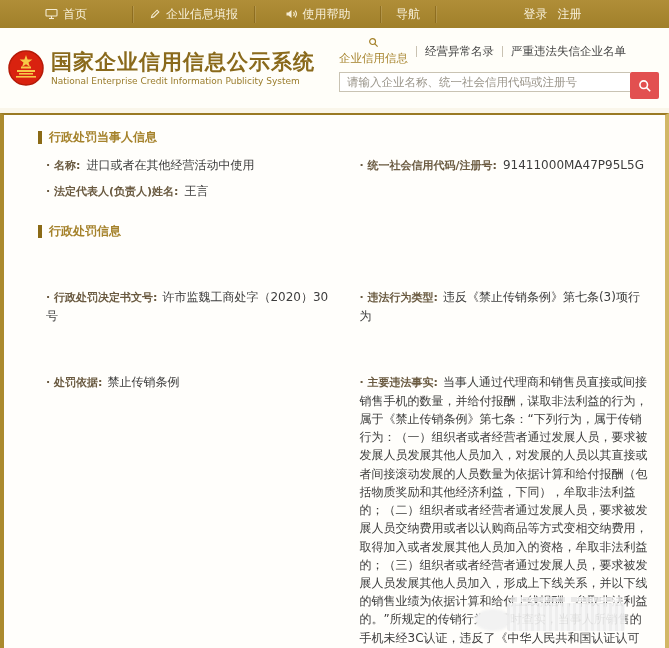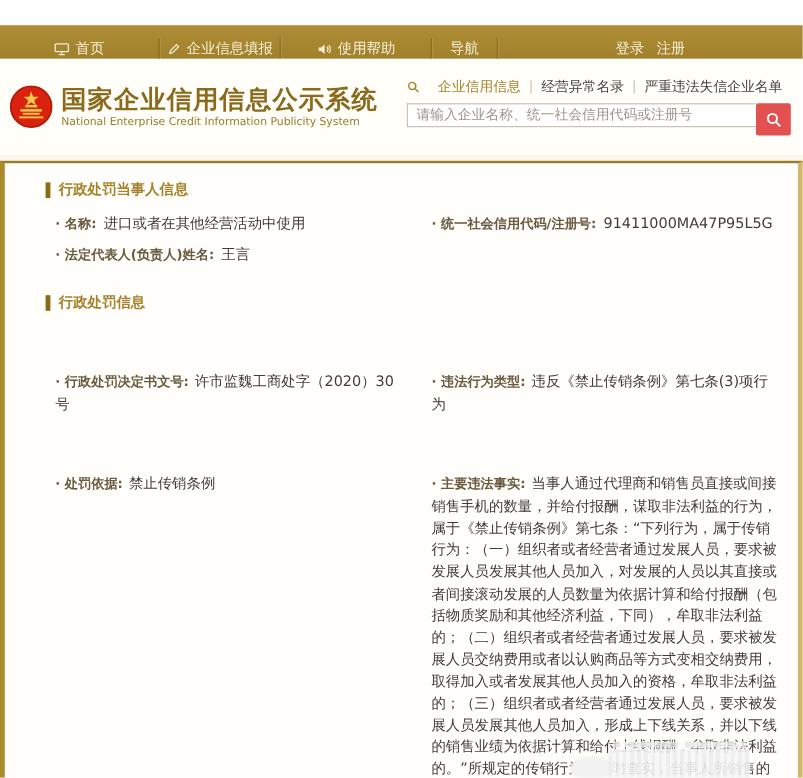--- a/index.html
+++ b/index.html
@@ -1,41 +1,41 @@
 <!DOCTYPE html>
 <html><head>
 <meta charset="utf-8">
 <style>
   * { box-sizing: border-box; margin: 0; padding: 0; }
   html,body { width:669px; height:648px; overflow:hidden; background:#fff;
     font-family:"DejaVu Sans","Liberation Sans",sans-serif; position:relative; }
 
   
   .navbar { display:flex; height:28px; background:linear-gradient(#b08e38,#a0802a);
-    color:#f7efd8; font-size:12px; align-items:flex-end;margin-top:21px; }
+    color:#f7efd8; font-size:12px; align-items:center; }
   .nav-item { display:flex; align-items:center; justify-content:center; gap:5px;
     border-right:1px solid rgba(120,90,20,.55); box-shadow:1px 0 0 rgba(255,255,255,.12);
     cursor:pointer; }
   .nav-item:last-child { border-right:none; box-shadow:none; }
   .nav-item svg { display:block; }
-  .w1{width:133px}.w2{width:101px}.w3{width:127px}.w4{width:126px}.w5{width:55px}
+  .w1{width:133px}.w2{width:122px}.w3{width:127px}.w4{width:126px}.w5{width:55px}
   .nav-auth { flex:1; display:flex; align-items:center; justify-content:center; gap:10px; }
   .nav-auth span { cursor:pointer; }
 
   
   .header { height:80px; background:#fffef9; display:flex; align-items:center;
     padding:0 8px; }
   .logo-wrap { display:flex; align-items:center; gap:7px; }
   .emblem { width:36px; height:36px; flex:0 0 auto; }
   .title-cn { font-size:21px; font-weight:bold; color:#8a6a1c; letter-spacing:1px; line-height:1.15; }
   .title-en { font-size:9px; color:#9a7c2c; margin-top:2px; }
   .search-wrap { margin-left:auto; width:322px; padding-right:2px; }
   .search-tabs { display:flex; align-items:center; font-size:11.5px; color:#444;
     gap:8px; margin-bottom:6px; }
-  .search-tabs .tab { cursor:pointer; display:flex; align-items:center; gap:15px; }
+  .search-tabs .tab { cursor:pointer; display:flex; align-items:center; gap:3px;flex-direction:column; }
   .search-tabs .tab.active { color:#a5822b; }
   .tab-sep { width:1px; height:11px; background:#c9c2b2; }
   .search-row { display:flex; }
   .search-input { flex:1; height:20px; border:1px solid #c9c3b3; border-right:none;
     padding:1px 7px; font-size:11.5px; color:#333; background:#fff; outline:none; }
   .search-input::placeholder { color:#9a958a; }
   .search-btn { width:29px; height:27px; background:#e25050; border:none; cursor:pointer;
     display:flex; align-items:center; justify-content:center; border-radius:2px; }
 
   

